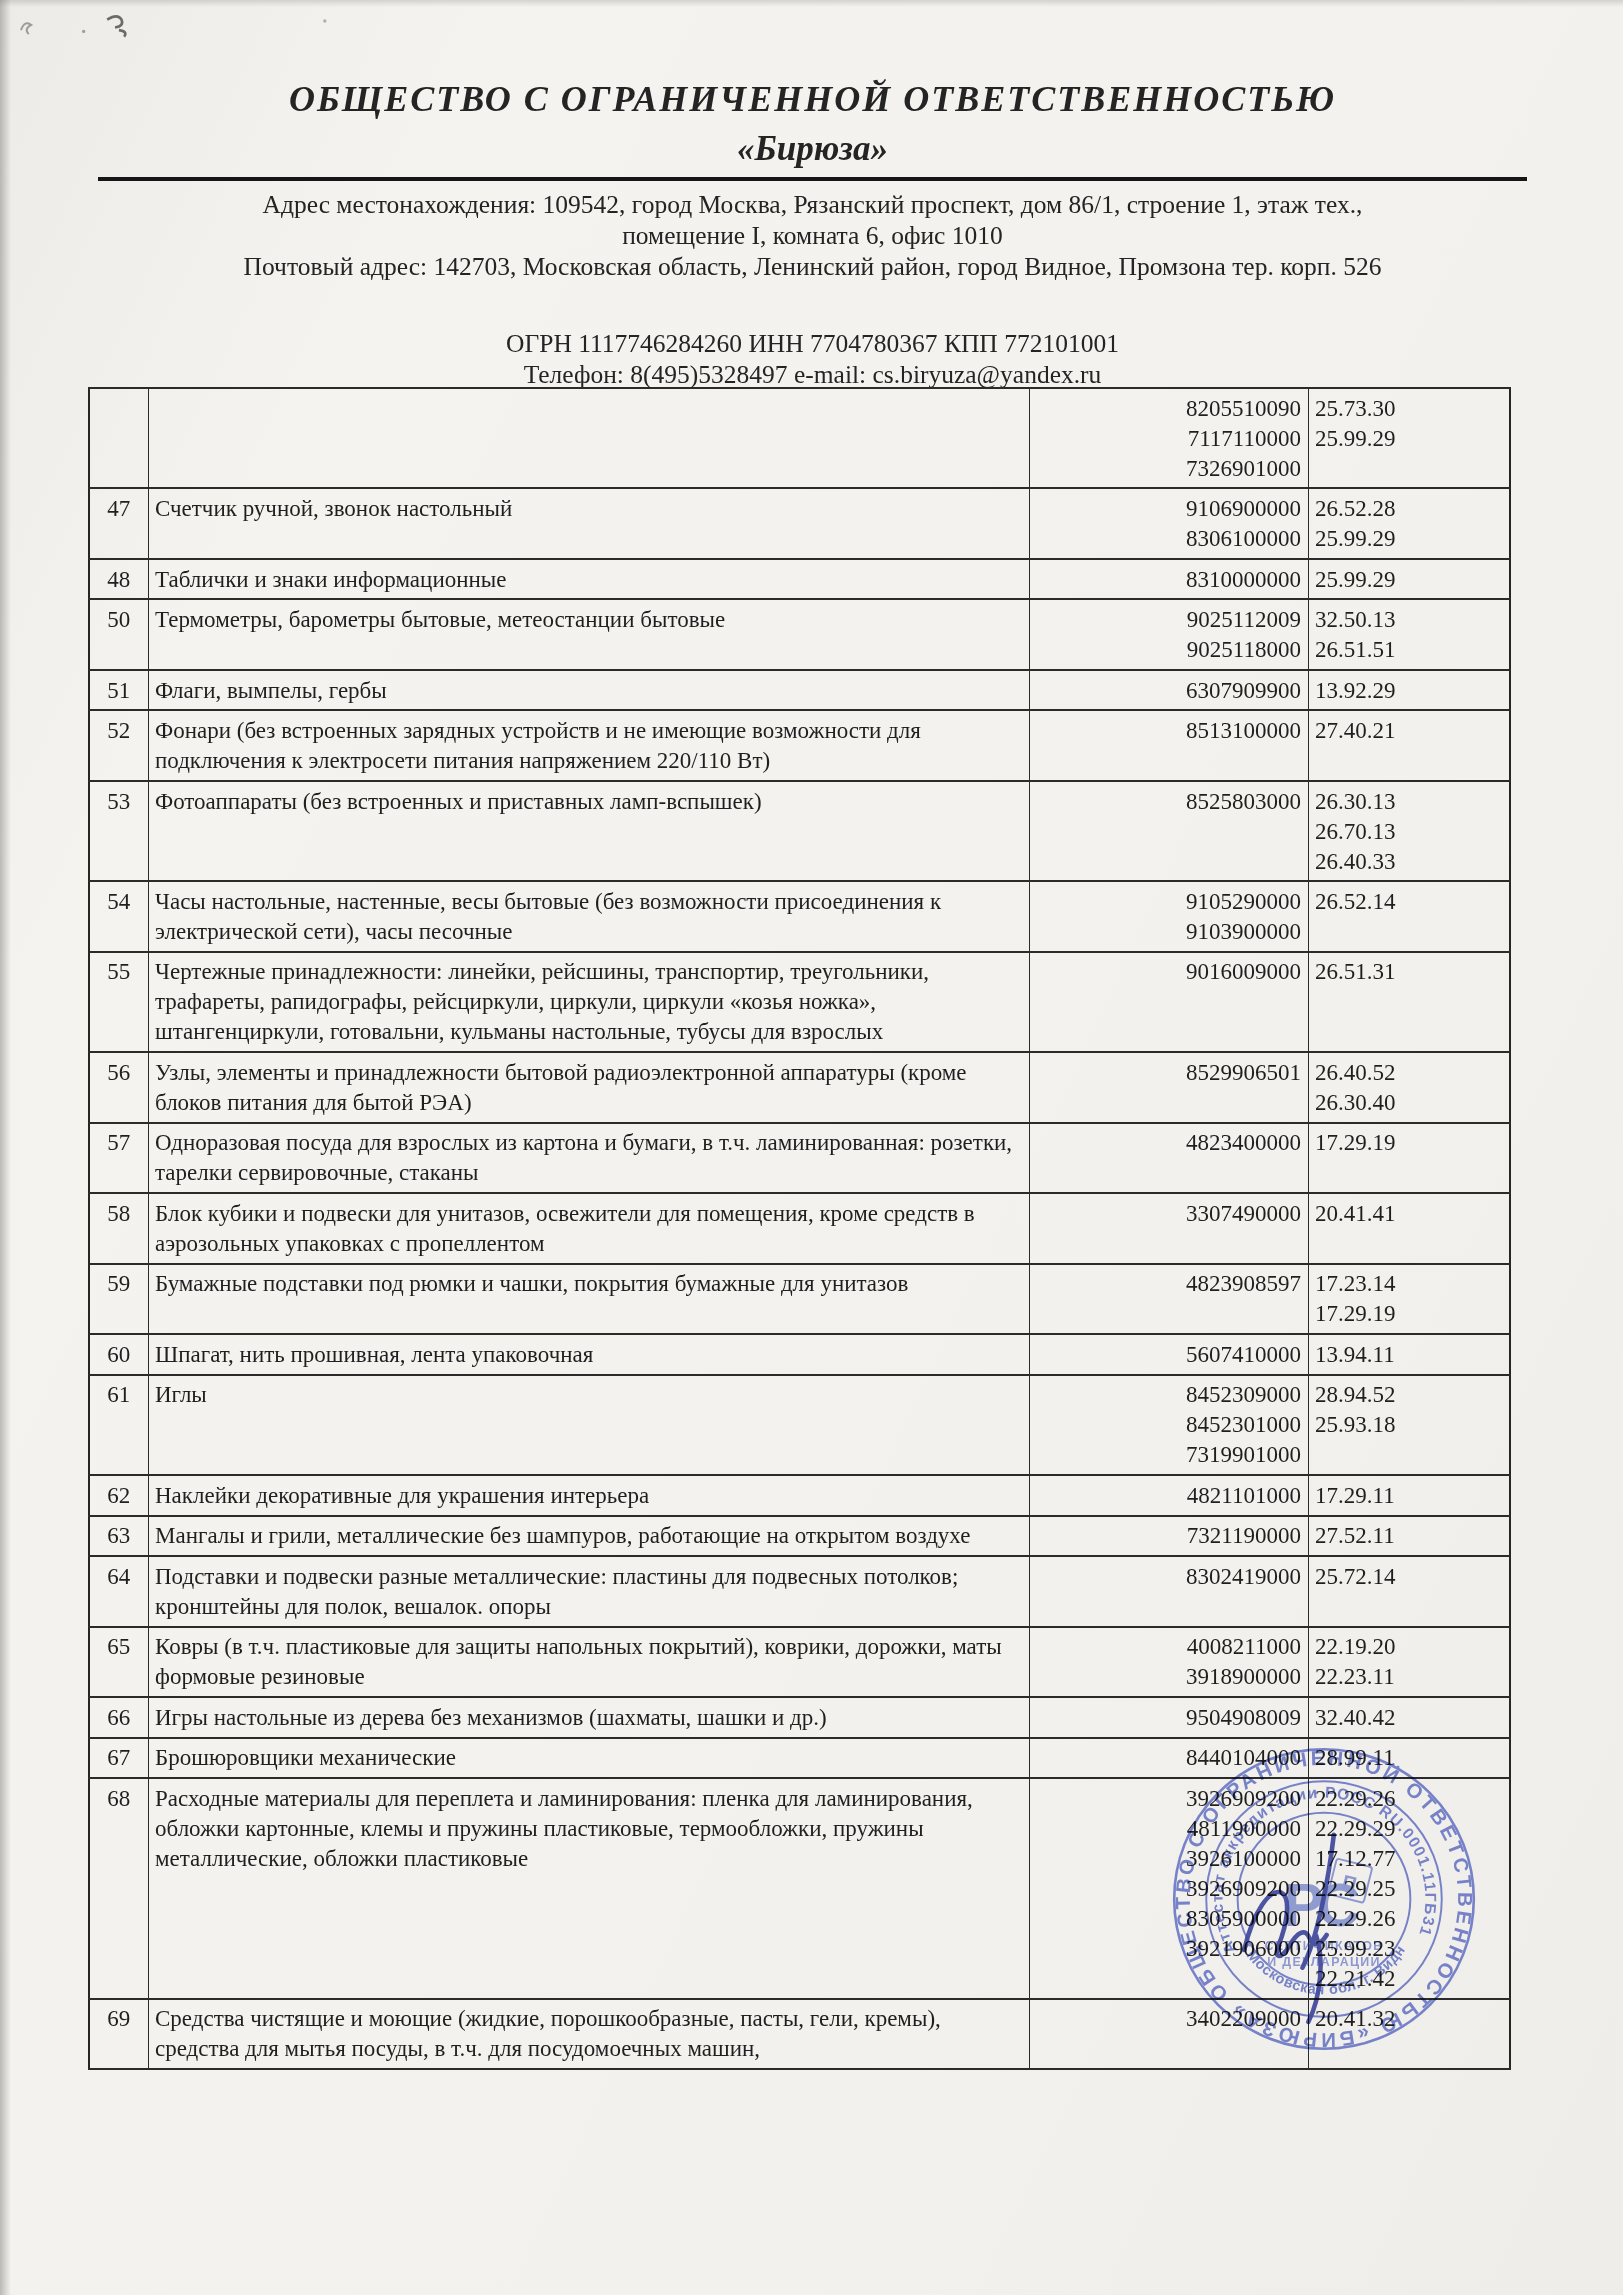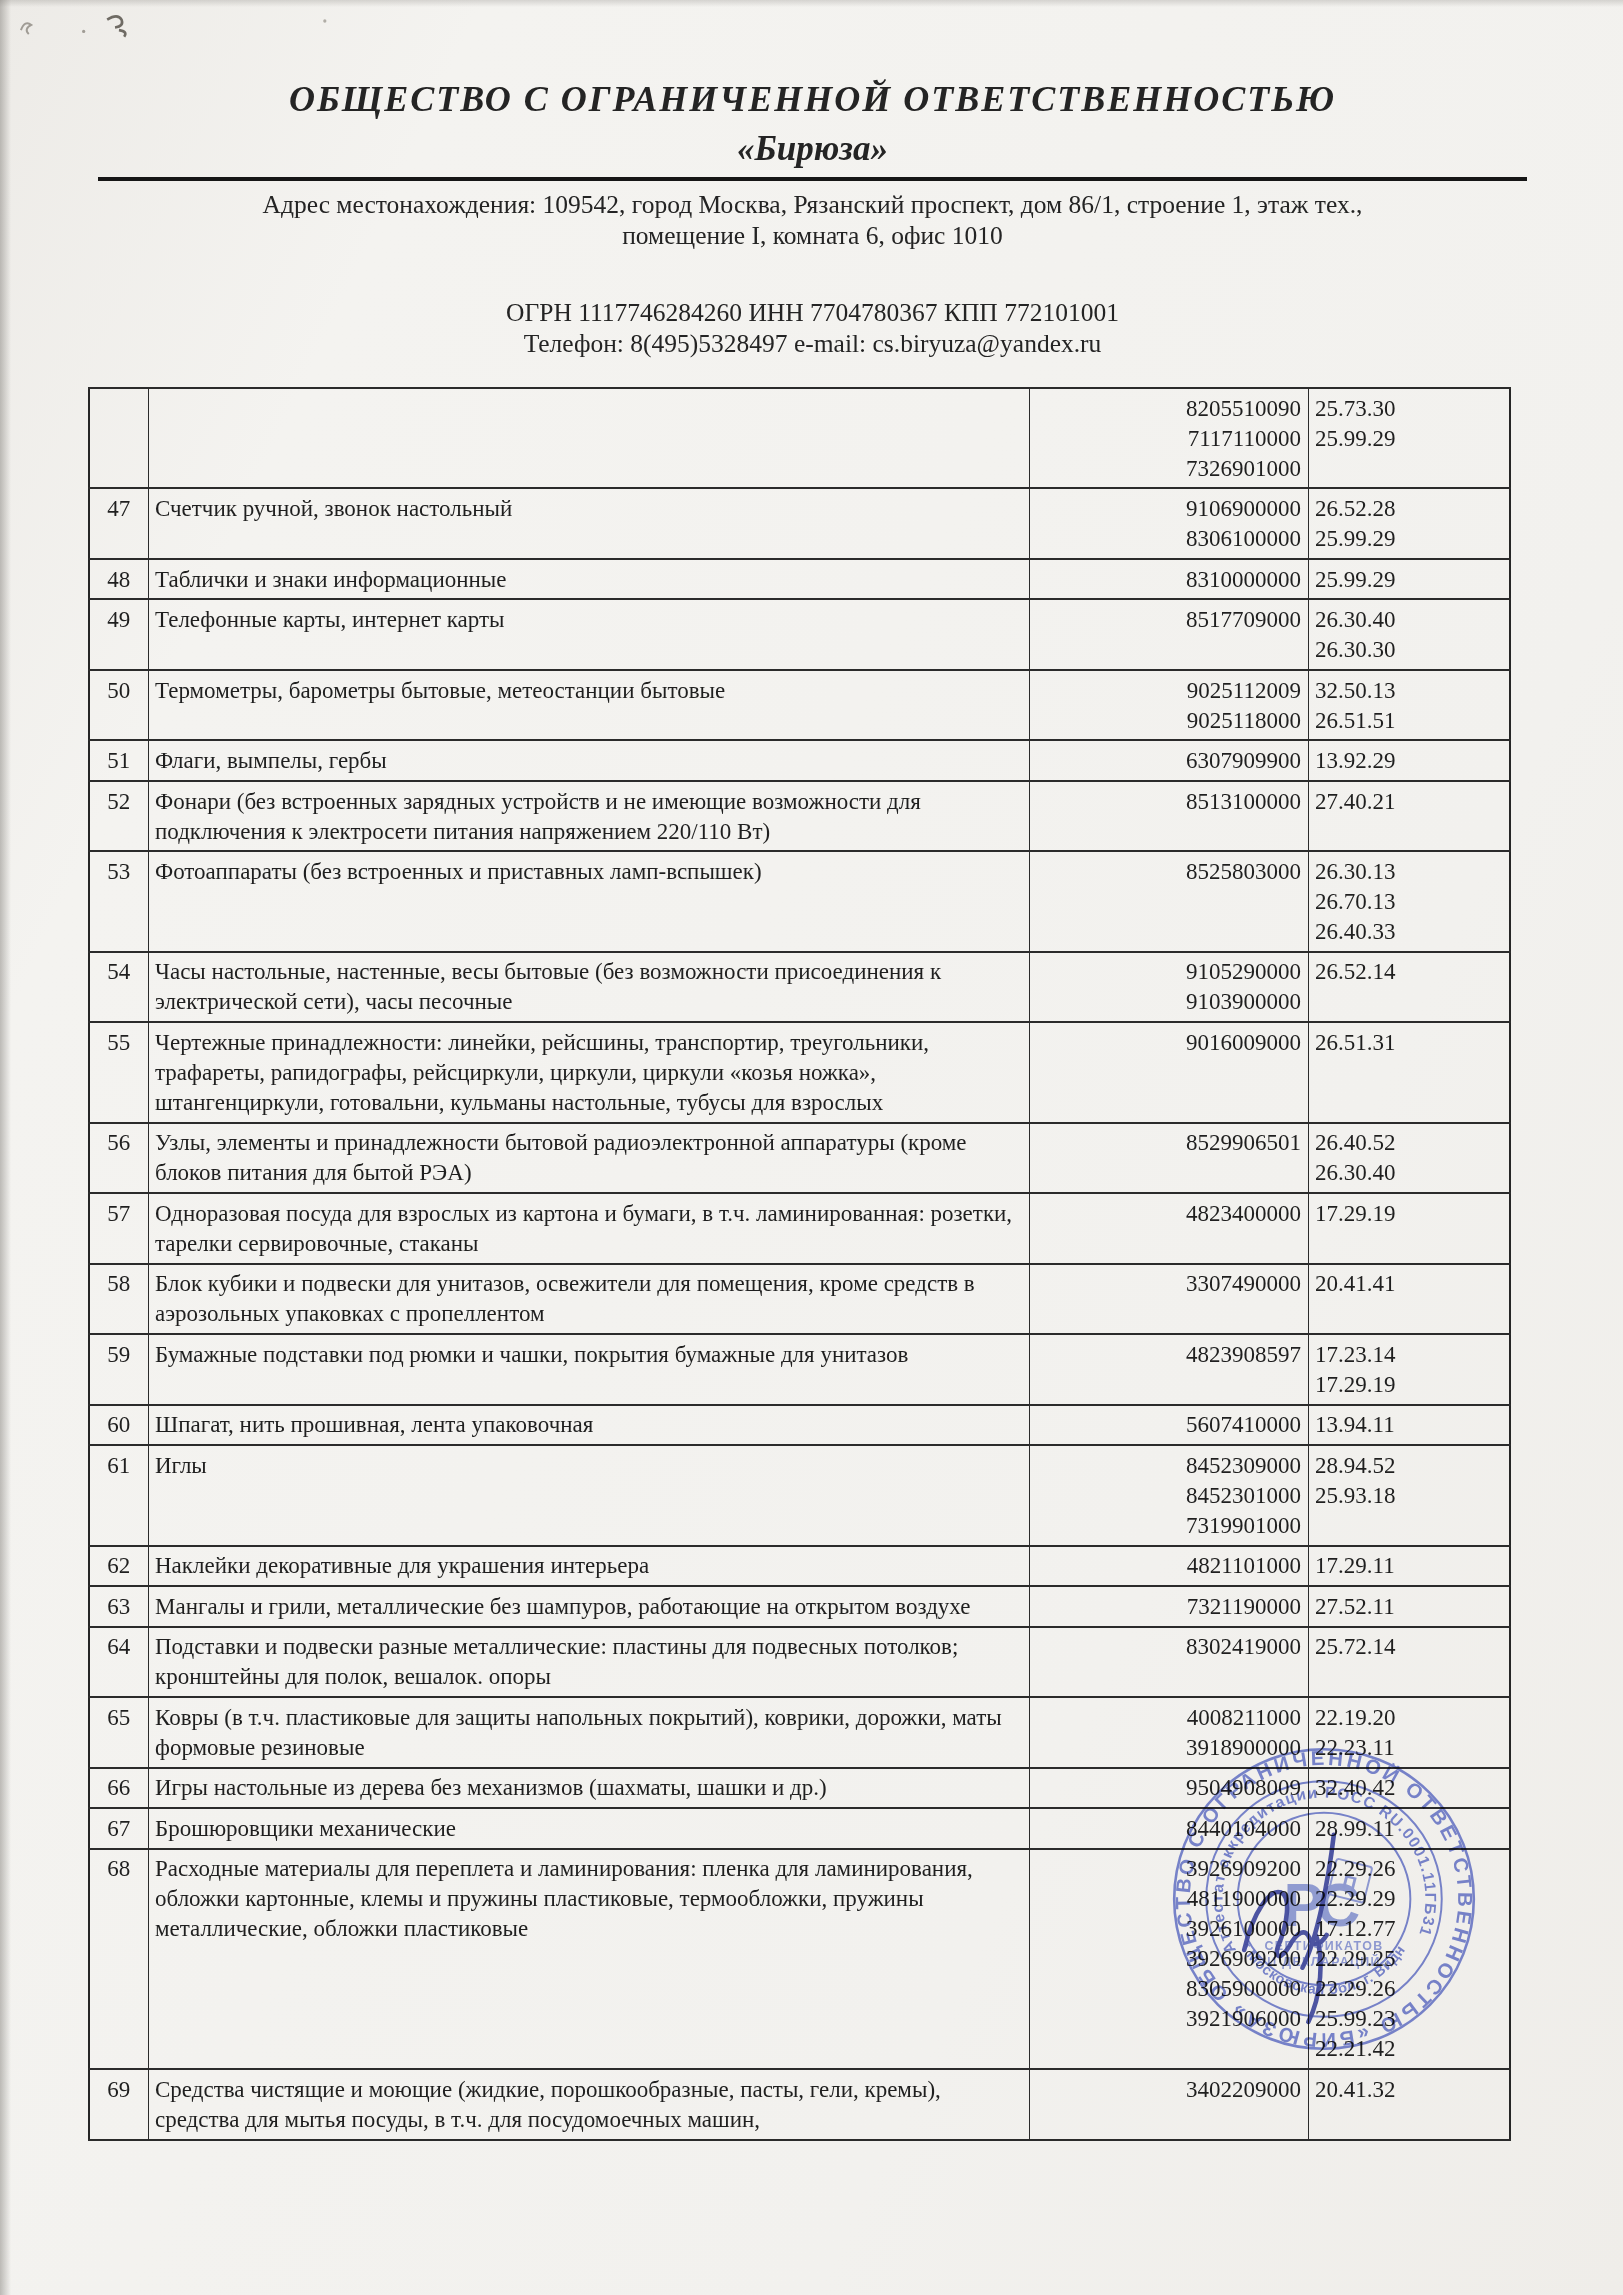--- a/index.html
+++ b/index.html
@@ -58,20 +58,21 @@
     <circle cx="128" cy="48" r="2.5" fill="#a09c95"></circle>
     <circle cx="497" cy="32" r="2.5" fill="#b0ada6"></circle>
   </svg>
 
   <div class="header">
     <div class="org-type">ОБЩЕСТВО С ОГРАНИЧЕННОЙ ОТВЕТСТВЕННОСТЬЮ</div>
     <div class="org-name">«Бирюза»</div>
     <div class="rule"></div>
     <div class="addr first">Адрес местонахождения: 109542, город Москва, Рязанский проспект, дом 86/1, строение 1, этаж тех.,</div>
     <div class="addr">помещение I, комната 6, офис 1010</div>
+    <div class="addr">Почтовый адрес: 142703, Московская область, Ленинский район, город Видное, Промзона тер. корп. 526</div>
     <div class="addr gap">ОГРН 1117746284260 ИНН 7704780367 КПП 772101001</div>
     <div class="addr">Телефон: 8(495)5328497 e-mail: cs.biryuza@yandex.ru</div>
   </div>
 
   <table class="codes">
     <colgroup>
       <col style="width:59px">
         <col style="width:881px">
         <col style="width:279px">
         <col style="width:202px">
@@ -103,31 +104,20 @@
           </td>
   </tr>
         <tr>
     <td class="c-num">48</td>
     <td class="c-desc">Таблички и знаки информационные</td>
     <td class="c-code">
             <div class="cl">8310000000</div>
           </td>
     <td class="c-class">
             <div class="cl">25.99.29</div>
-          </td>
-  </tr>
-        <tr>
-    <td class="c-num">49</td>
-    <td class="c-desc">Телефонные карты, интернет карты</td>
-    <td class="c-code">
-            <div class="cl">8517709000</div>
-          </td>
-    <td class="c-class">
-            <div class="cl">26.30.40</div>
-            <div class="cl">26.30.30</div>
           </td>
   </tr>
         <tr>
     <td class="c-num">50</td>
     <td class="c-desc">Термометры, барометры бытовые, метеостанции бытовые</td>
     <td class="c-code">
             <div class="cl">9025112009</div>
             <div class="cl">9025118000</div>
           </td>
     <td class="c-class">

